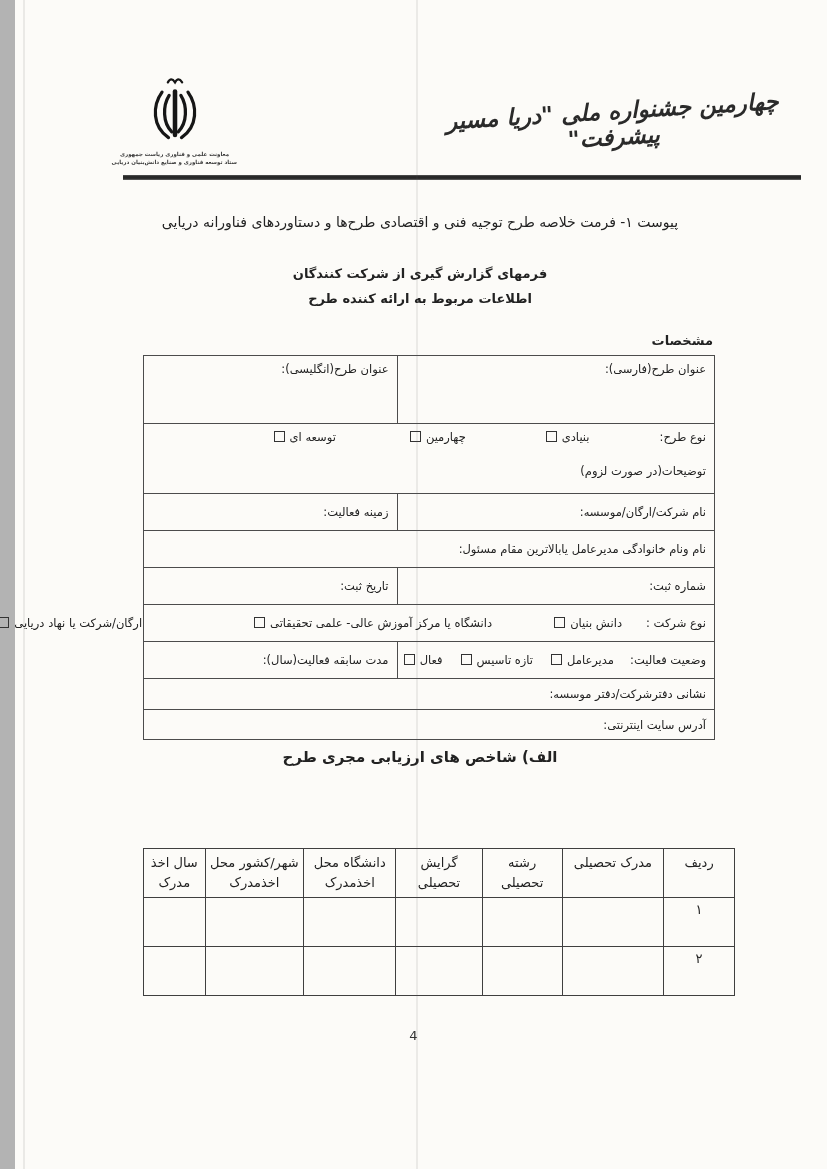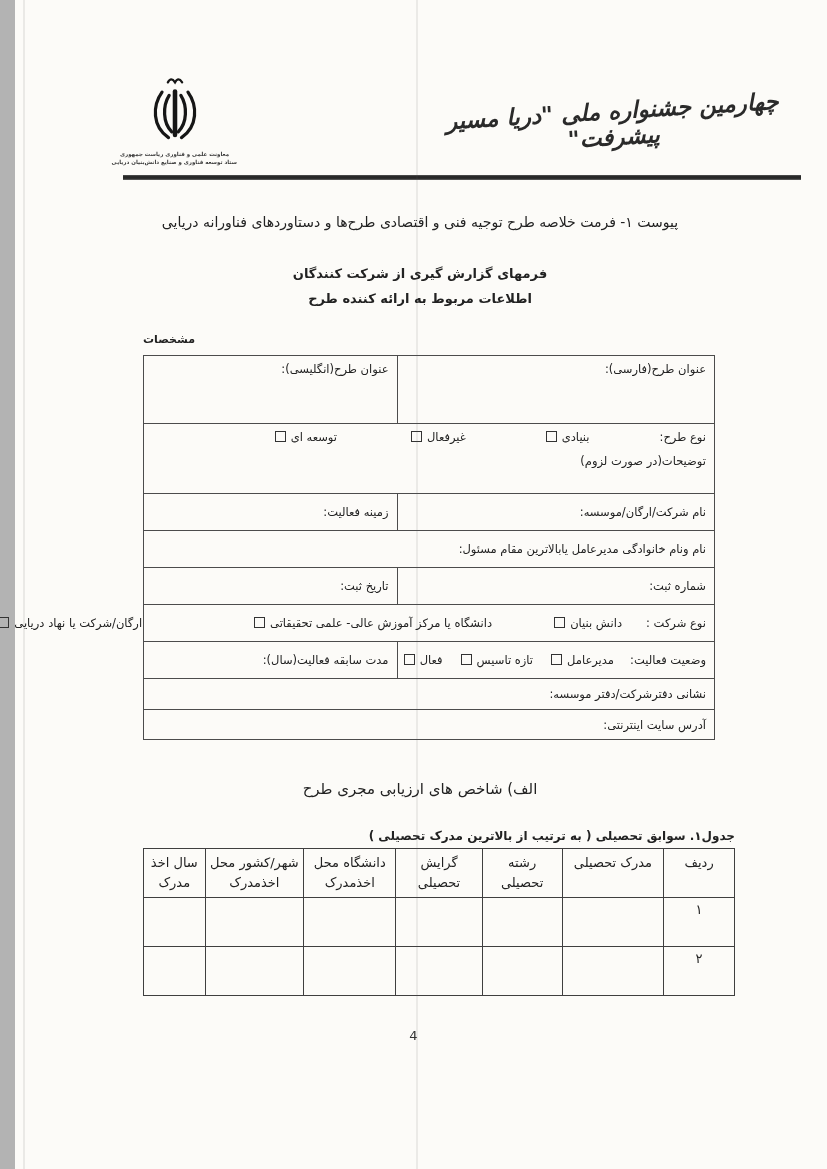--- a/index.html
+++ b/index.html
@@ -34,21 +34,21 @@
   .rule{
     position:absolute;left:123px;top:175px;width:678px;height:5px;
     background:linear-gradient(180deg,#555 0%,#222 35%,#2e2e2e 70%,#666 100%);
   }
 
   
   .t-center{position:absolute;left:110px;width:620px;text-align:center;}
   #title1{top:214px;font-size:14px;font-weight:400;}
   #subtitle1{top:266px;font-size:13px;font-weight:700;}
   #subtitle2{top:291px;font-size:13px;font-weight:700;}
-  #specs-label{position:absolute;left:143px;width:570px;top:333px;text-align:left;font-size:11px;font-weight:700;}
+  #specs-label{position:absolute;left:143px;width:570px;top:333px;text-align:right;font-size:13px;font-weight:700;}
 
   
   #spec-table{position:absolute;left:143px;top:355px;width:572px;border-collapse:collapse;table-layout:fixed;direction:rtl;}
   #spec-table td{
     border:1px solid #4c4c4c;
     font-size:11.5px;
     padding:4px 8px;
     vertical-align:middle;
     color:#222;
   }
@@ -56,24 +56,24 @@
   .r1{height:68px;} .r2{height:70px;}
   .r3,.r4,.r5,.r6,.r7{height:37px;}
   .r8,.r9{height:31px;margin-top:38px;} .r10{height:30px;}
   .opts{display:flex;align-items:center;}
   .opts .lbl{white-space:nowrap;}
   .opts .opt{white-space:nowrap;}
   .cb{display:inline-block;width:9px;height:9px;border:1.2px solid #333;margin:0 5px -1px 2px;background:transparent;}
   .sp1{flex:0 0 70px;} .sp2{flex:0 0 78px;} .sp3{flex:0 0 72px;}
   .spw1{flex:0 0 24px;} .spw2{flex:0 0 60px;} .spw3{flex:0 0 110px;}
   .spv{flex:0 0 16px;}
-  .note-line{margin-top:10px;}
-
-  
-  #section-a{top:780px;font-size:15px;font-weight:400;}
+  .note-line{margin-top:20px;}
+
+  
+  #section-a{top:748px;font-size:15px;font-weight:700;}
   #edu-caption{position:absolute;left:143px;width:592px;top:829px;text-align:right;font-size:12px;font-weight:700;}
 
   
   #edu-table{position:absolute;left:143px;top:848px;width:592px;border-collapse:collapse;table-layout:fixed;direction:rtl;}
   #edu-table th,#edu-table td{
     border:1px solid #3f3f3f;
     font-size:13px;font-weight:400;
     text-align:center;vertical-align:top;
     padding:4px 3px;color:#222;
   }
@@ -126,21 +126,21 @@
       <td class="top">عنوان طرح(فارسی):</td>
       <td class="top">عنوان طرح(انگلیسی):</td>
     </tr>
     <tr class="r2">
       <td class="top" colspan="2">
         <div class="opts">
           <span class="lbl">نوع طرح:</span>
           <span class="sp1"></span>
           <span class="opt"><span>بنیادی</span><span class="cb"></span></span>
           <span class="sp2"></span>
-          <span class="opt"><span>غیرفعال</span><span class="cb"></span></span>
+          <span class="opt"><span>چهارمین</span><span class="cb"></span></span>
           <span class="sp3"></span>
           <span class="opt"><span>توسعه ای</span><span class="cb"></span></span>
         </div>
         <div class="note-line">توضیحات(در صورت لزوم)</div>
       </td>
     </tr>
     <tr class="r3">
       <td>نام شرکت/ارگان/موسسه:</td>
       <td>زمینه فعالیت:</td>
     </tr>
@@ -181,21 +181,20 @@
     <tr class="r8">
       <td colspan="2">نشانی دفترشرکت/دفتر موسسه:</td>
     </tr>
     <tr class="r10">
       <td colspan="2">آدرس سایت اینترنتی:</td>
     </tr>
   </tbody>
     </table>
 
   <div id="section-a" class="t-center">الف) شاخص های ارزیابی مجری طرح</div>
-  <div id="edu-caption">جدول۱. سوابق تحصیلی ( به ترتیب از بالاترین مدرک تحصیلی )</div>
 
   <table id="edu-table">
     <colgroup>
       <col style="width:11.5%">
         <col style="width:16.5%">
         <col style="width:13%">
       <col style="width:14%">
         <col style="width:15%">
         <col style="width:16%">
         <col style="width:10%">

